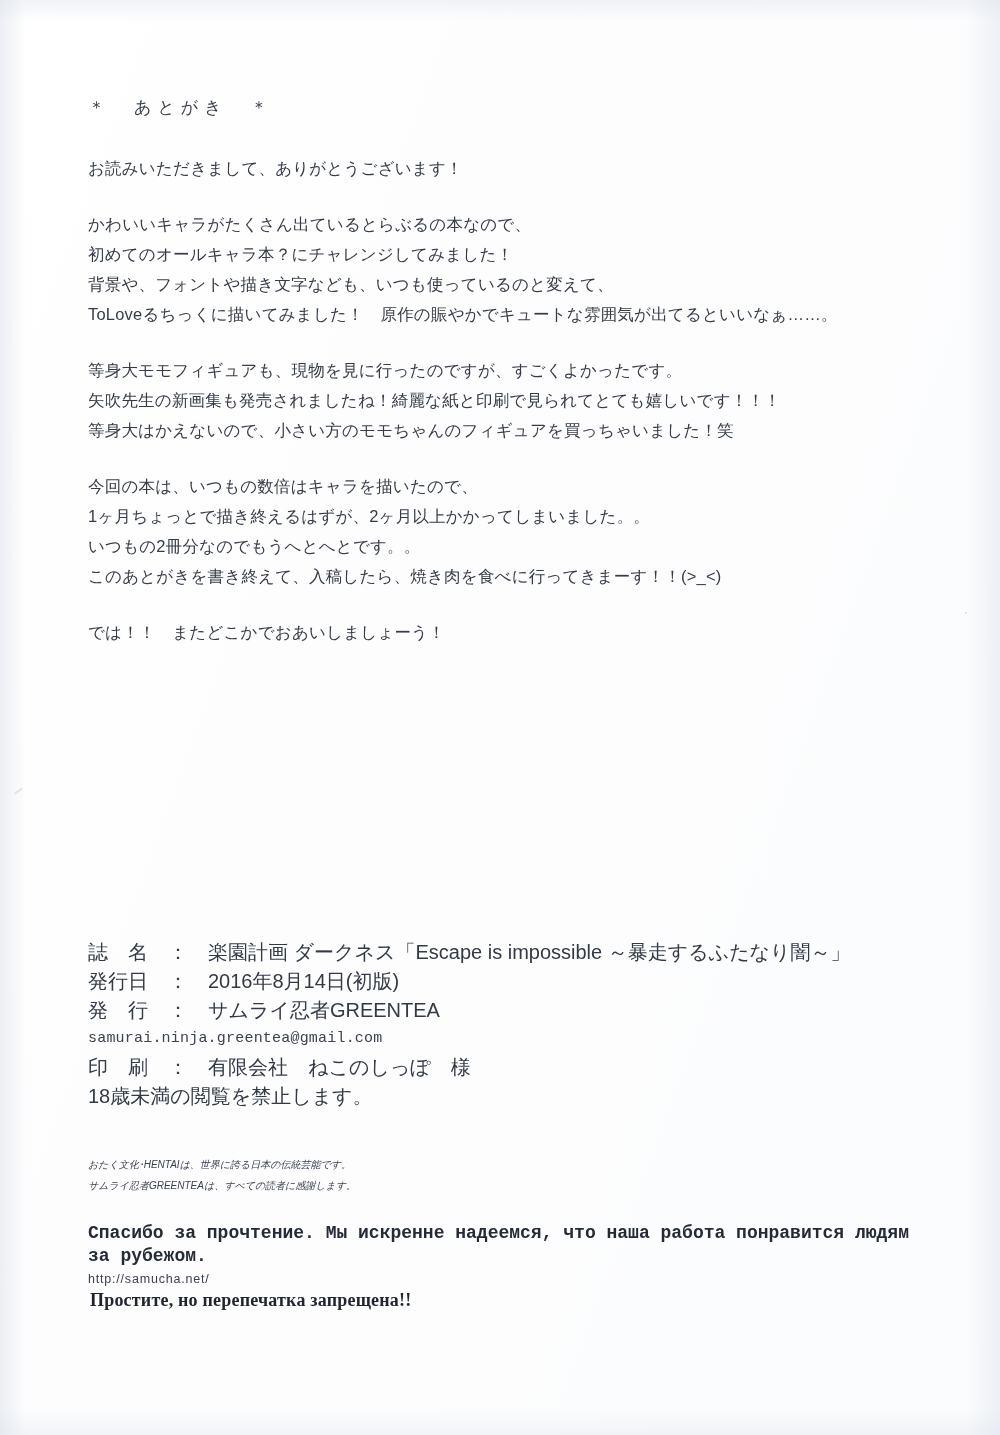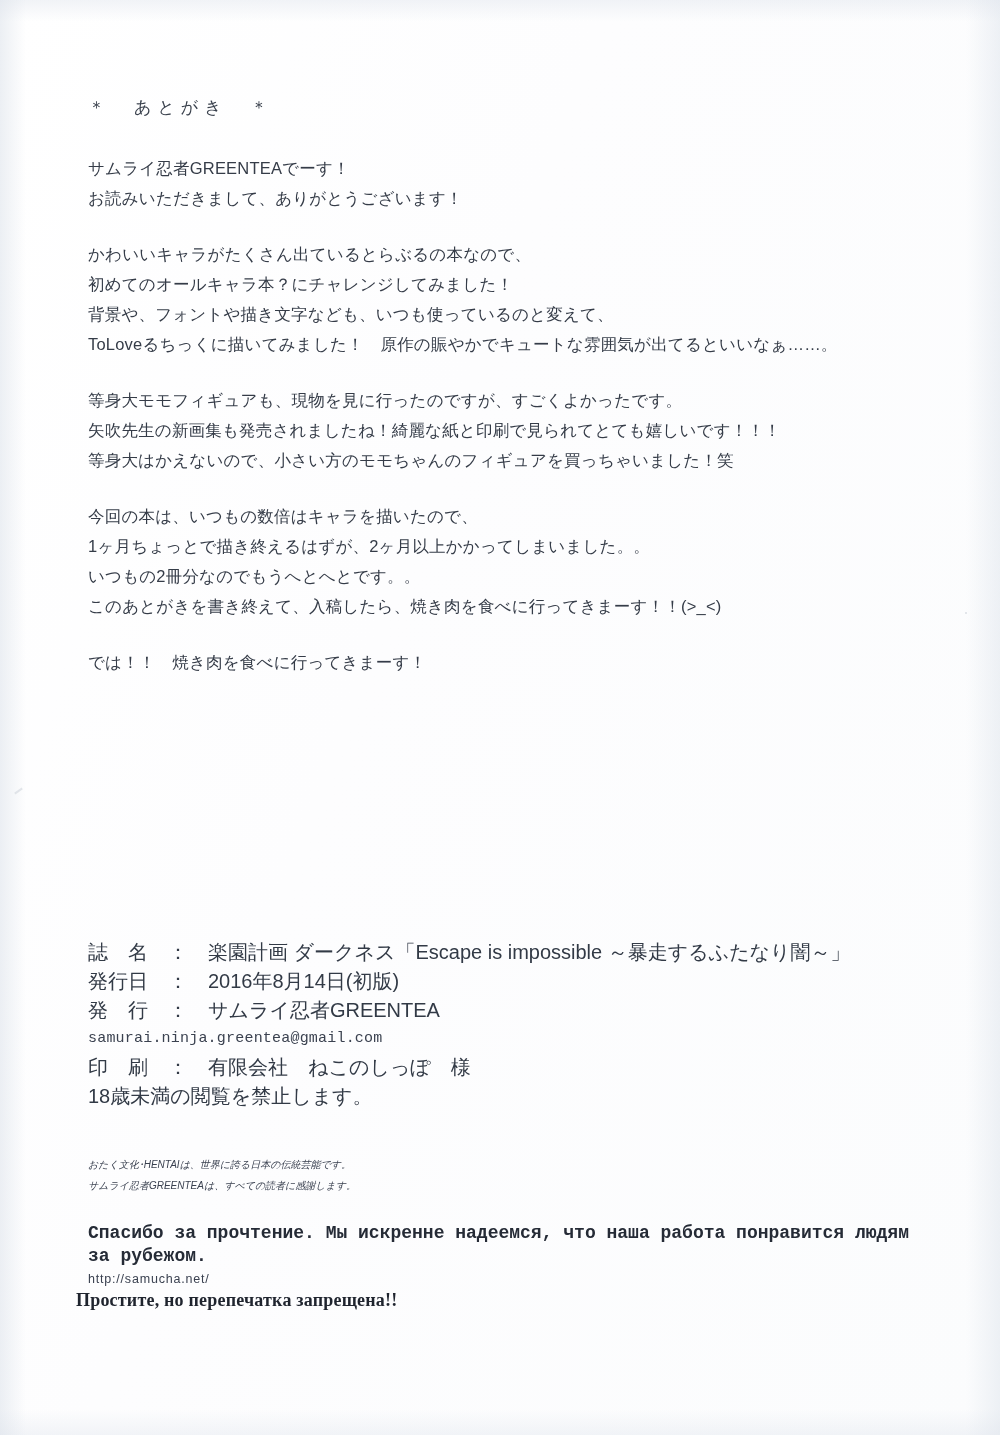--- a/index.html
+++ b/index.html
@@ -123,21 +123,21 @@
   }
   .fineprint .fp-url {
     font-size: 12.5px;
     line-height: 22px;
     color: #3a4150;
     letter-spacing: 0.8px;
   }
 
   .notice {
     position: absolute;
-    left: 76px;
+    left: 90px;
     top: 1290px;
     font-family: "Liberation Serif", serif;
     font-size: 18px;
     font-weight: 700;
     color: #1f242e;
     letter-spacing: 0.2px;
     white-space: pre-wrap;
   }
 </style>
 </head>
@@ -149,21 +149,20 @@
   <div class="edge-left"></div>
   <div class="edge-right"></div>
 
   <div class="speck" style="left:14px; top:790px; width:9px; height:2px; transform:rotate(-35deg);"></div>
   <div class="speck" style="left:965px; top:612px; width:2px; height:2px;"></div>
 
   <div class="content">
     <div class="afterword-heading">＊　あとがき　＊</div>
 
     <div class="para">
-      <div class="line">サムライ忍者GREENTEAでーす！</div>
       <div class="line">お読みいただきまして、ありがとうございます！</div>
     </div>
 
 
     <div class="para">
       <div class="line">かわいいキャラがたくさん出ているとらぶるの本なので、</div>
       <div class="line">初めてのオールキャラ本？にチャレンジしてみました！</div>
       <div class="line">背景や、フォントや描き文字なども、いつも使っているのと変えて、</div>
       <div class="line">ToLoveるちっくに描いてみました！　原作の賑やかでキュートな雰囲気が出てるといいなぁ……。</div>
     </div>
@@ -175,21 +174,21 @@
     </div>
 
     <div class="para">
       <div class="line">今回の本は、いつもの数倍はキャラを描いたので、</div>
       <div class="line">1ヶ月ちょっとで描き終えるはずが、2ヶ月以上かかってしまいました。。</div>
       <div class="line">いつもの2冊分なのでもうへとへとです。。</div>
       <div class="line">このあとがきを書き終えて、入稿したら、焼き肉を食べに行ってきまーす！！(&gt;_&lt;)</div>
     </div>
 
     <div class="para">
-      <div class="line">では！！　焼き肉を食べに行ってきまーす！</div>
+      <div class="line">では！！　またどこかでおあいしましょーう！</div>
     </div>
   </div>
 
   <div class="colophon">
     <div class="row">誌　名　：　楽園計画 ダークネス「Escape is impossible ～暴走するふたなり闇～」</div>
     <div class="row">発行日　：　2016年8月14日(初版)</div>
     <div class="row">発　行　：　サムライ忍者GREENTEA</div>
     <div class="email">samurai.ninja.greentea@gmail.com</div>
     <div class="row">印　刷　：　有限会社　ねこのしっぽ　様</div>
     <div class="row">18歳未満の閲覧を禁止します。</div>

